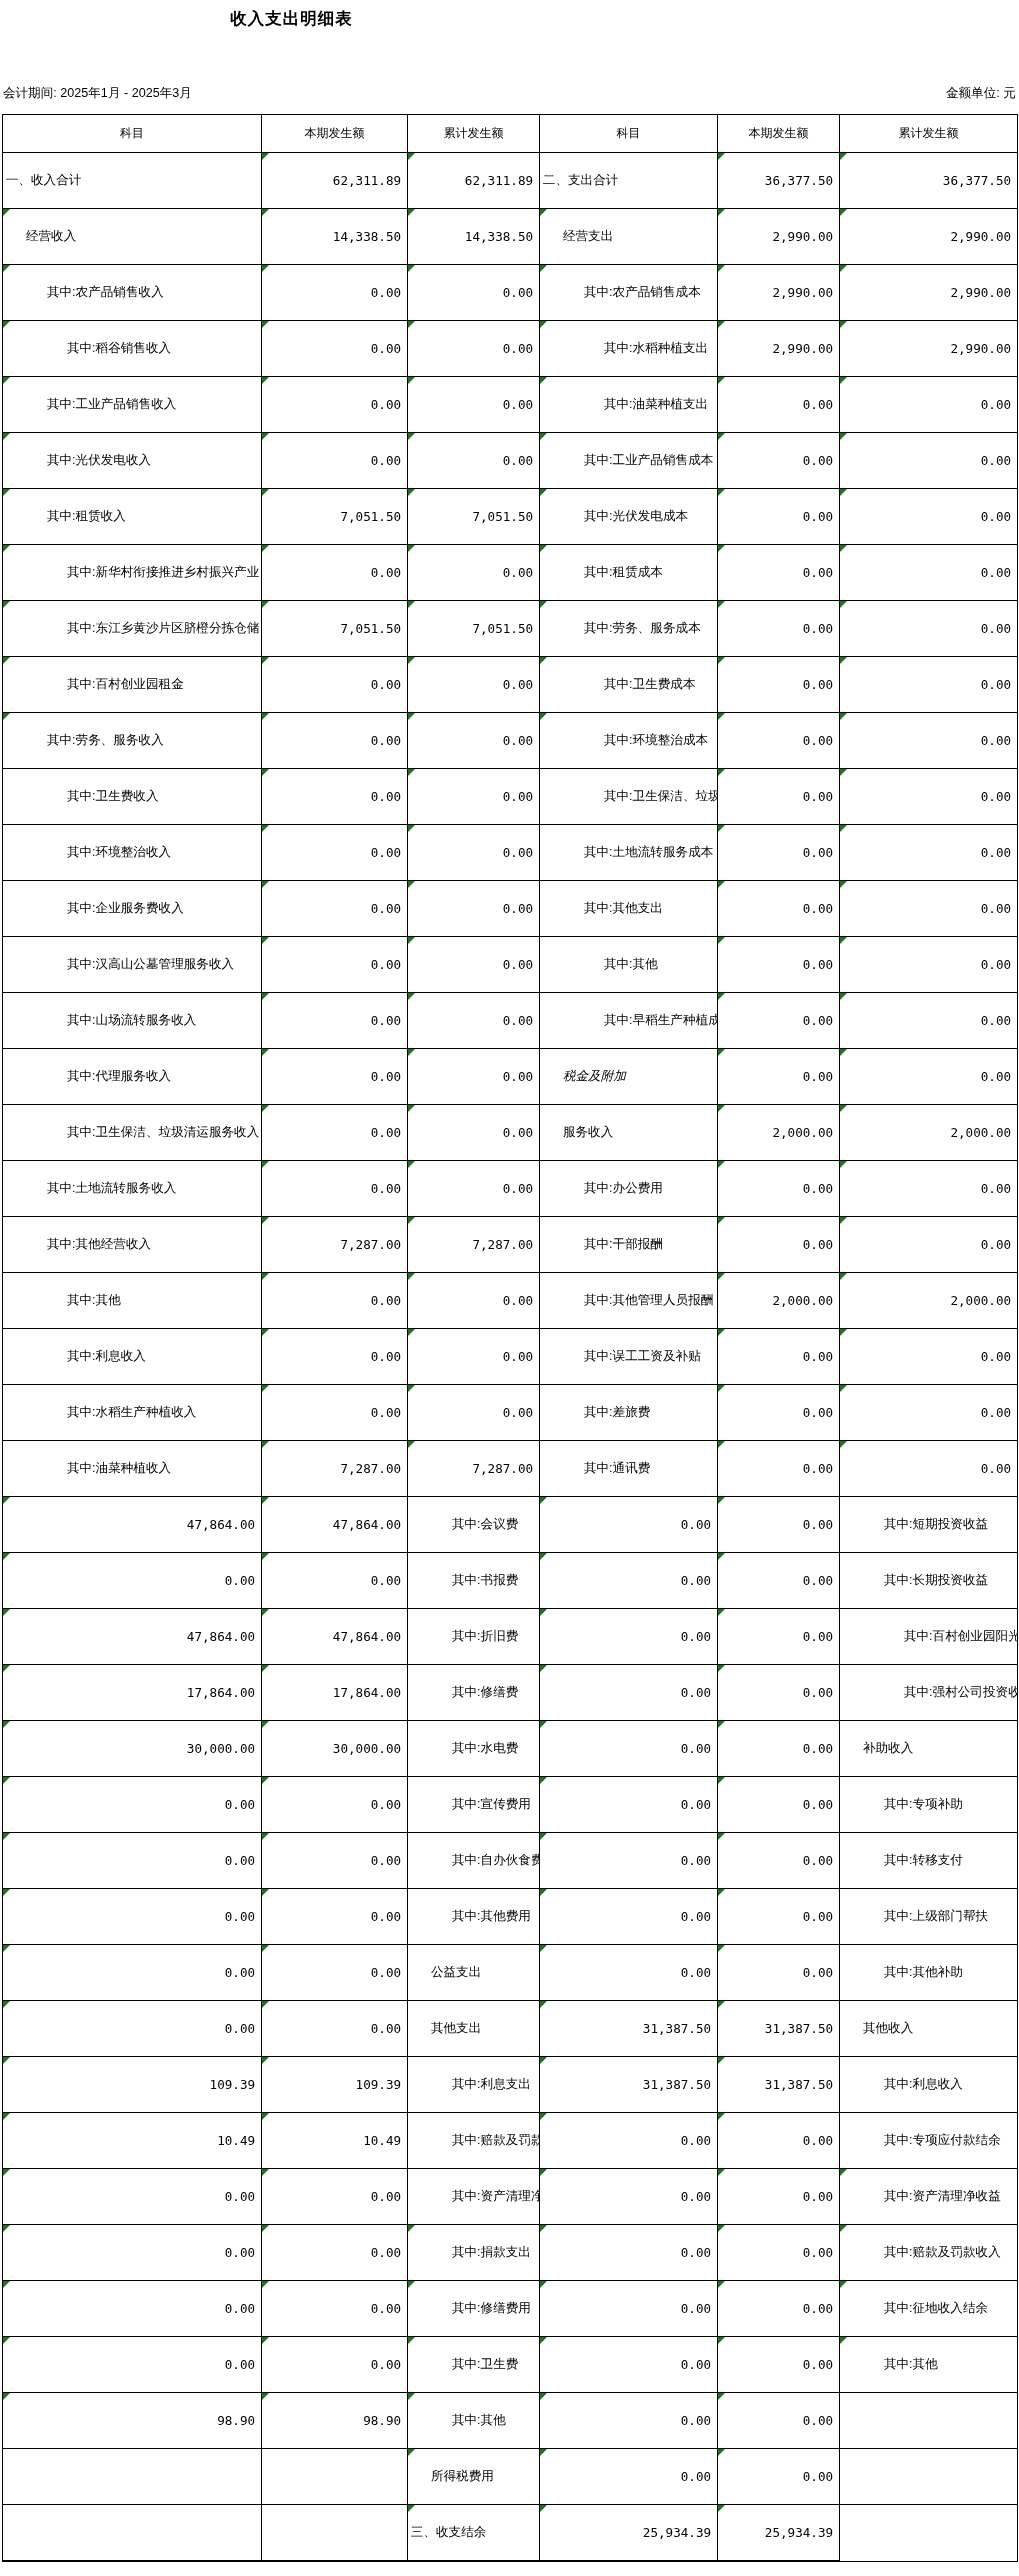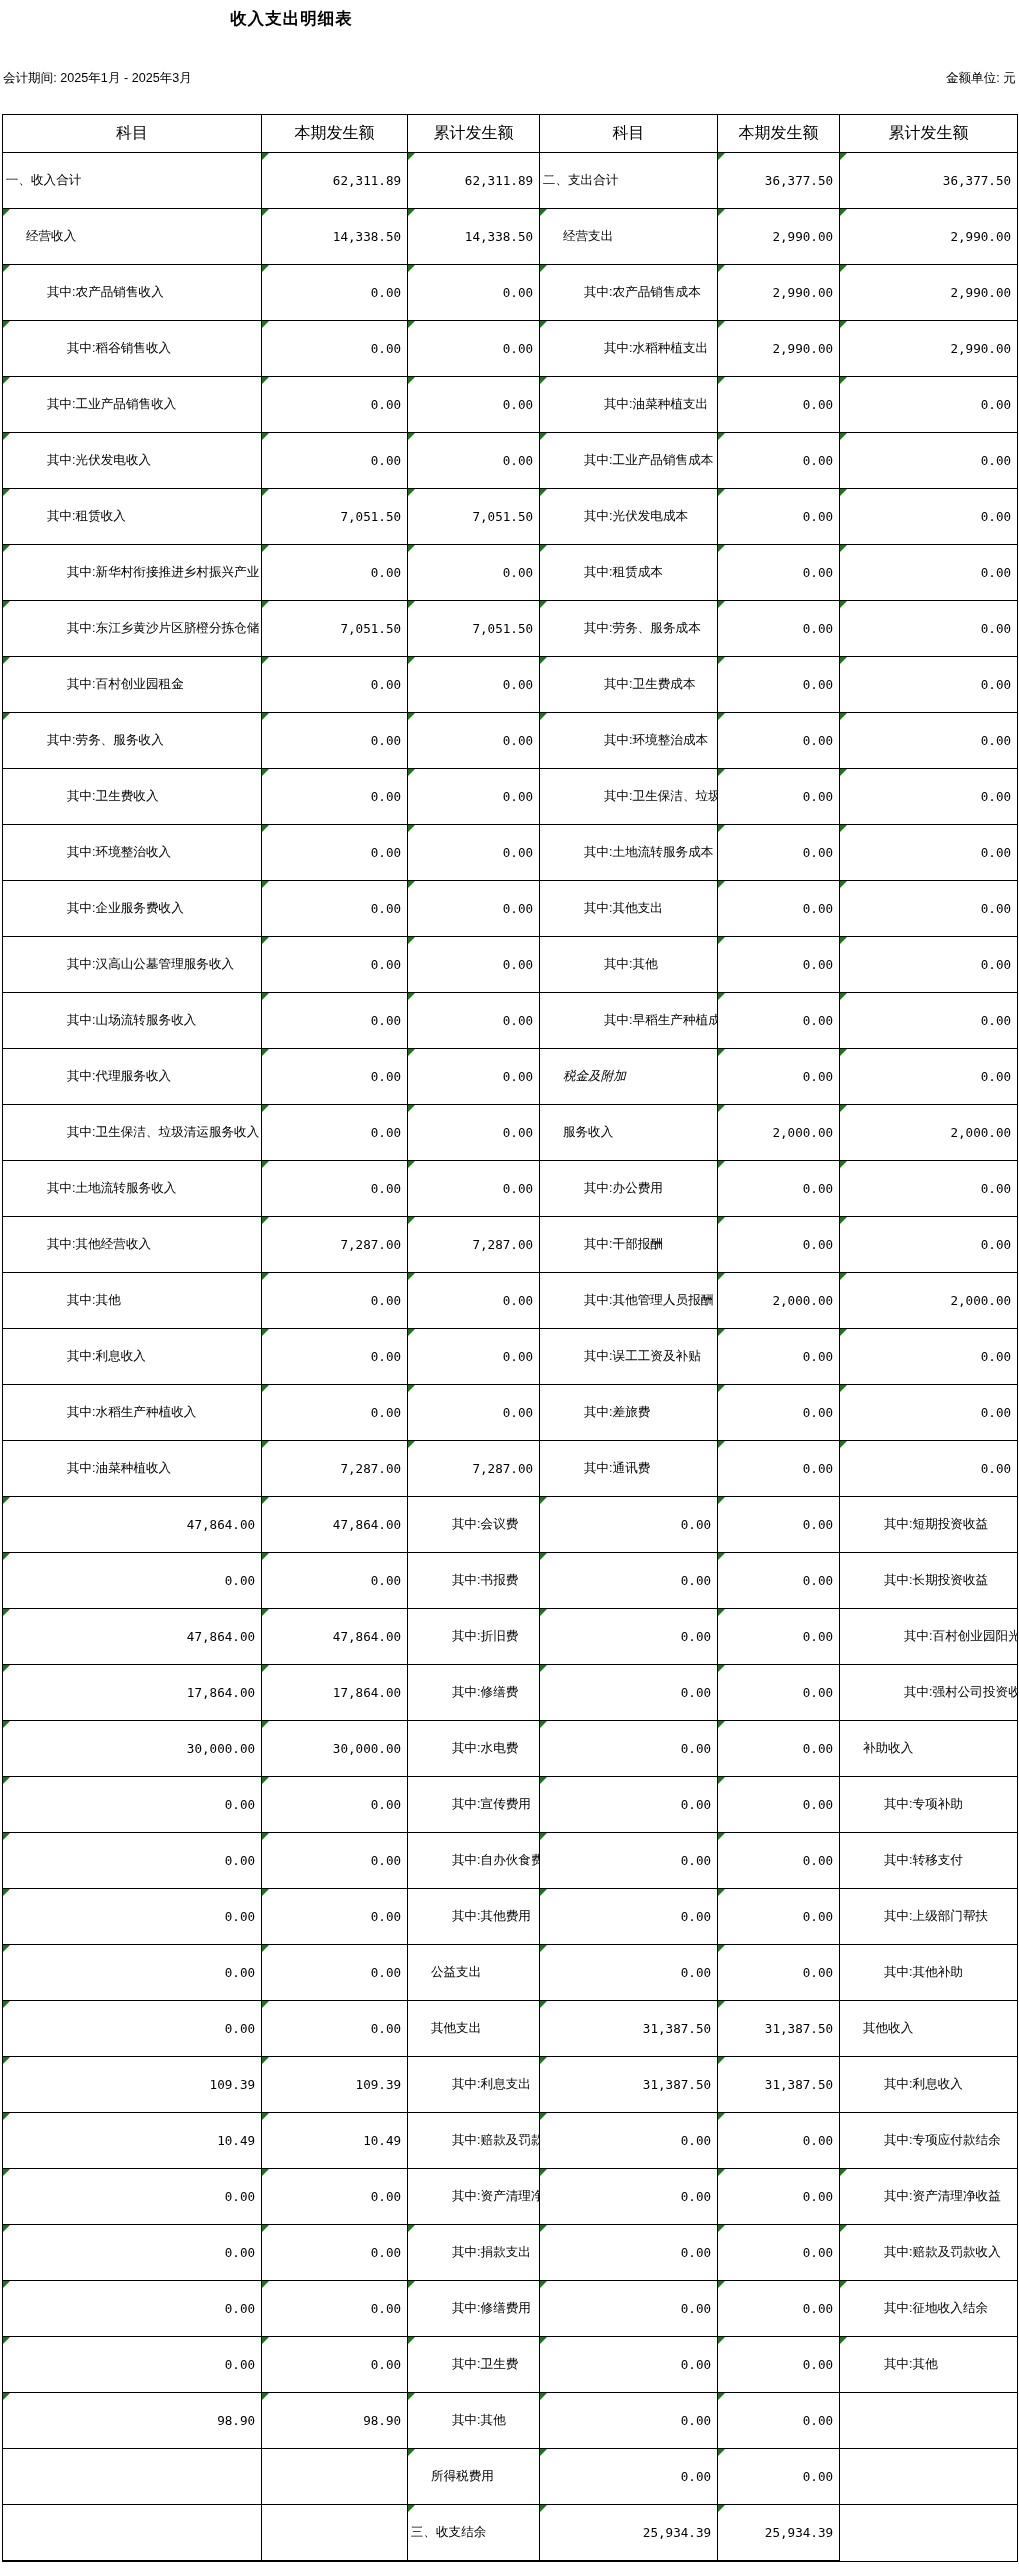--- a/index.html
+++ b/index.html
@@ -6,39 +6,39 @@
   body{
     width:1020px;height:2576px;position:relative;background:#ffffff;color:#000;
     font-family:"Liberation Sans","DejaVu Sans",sans-serif;
   }
   .title{
     position:absolute;top:7.8px;left:0;width:583px;text-align:center;
     font-size:16.5px;font-weight:bold;letter-spacing:1px;
     font-family:"Liberation Serif","DejaVu Serif",serif;
   }
   .meta{
-    position:absolute;top:70px;left:2.9px;width:1013px;
+    position:absolute;top:85px;left:2.9px;width:1013px;
     display:flex;justify-content:space-between;font-size:12.6px;
   }
   .report{
     position:absolute;top:114px;left:1.9px;width:1014px;
     border:1px solid #000;
     display:grid;
     grid-template-columns:259px 146px 132px 178px 122px 177px;
     grid-template-rows:38px;
     grid-auto-rows:56px;
     background:#fff;
   }
   .c{
     border-right:1px solid #000;border-bottom:1px solid #000;
     position:relative;display:flex;align-items:center;overflow:hidden;
     box-sizing:border-box;
   }
   .c:nth-child(6n){border-right:none;}
-  .hcell{justify-content:center;font-size:16px;}
+  .hcell{justify-content:center;font-size:12px;}
   .subject{white-space:nowrap;font-size:12.6px;}
   .num{
     justify-content:flex-end;padding-right:5.8px;font-size:12.6px;
     font-family:"DejaVu Sans Mono","Liberation Mono",monospace;
     white-space:nowrap;
   }
   .tri{
     position:absolute;top:0;left:0;width:0;height:0;
     border-top:7.8px solid var(--marker,#157915);
     border-right:7.8px solid transparent;

